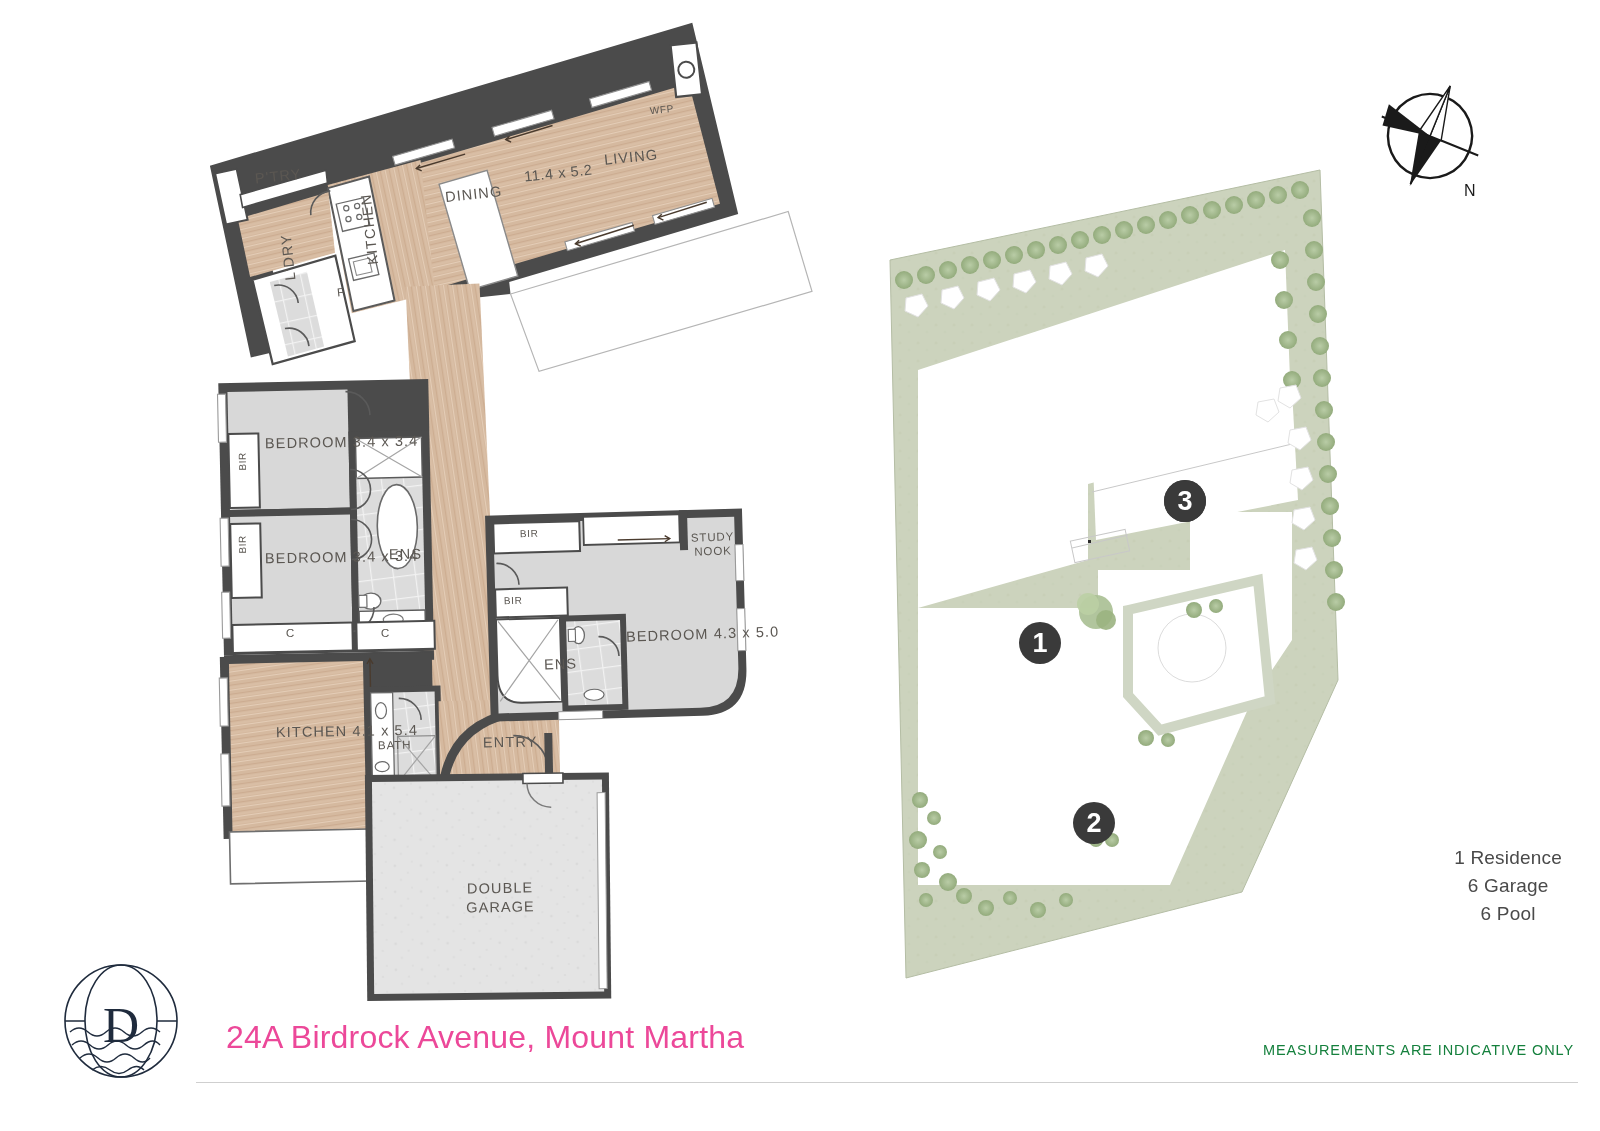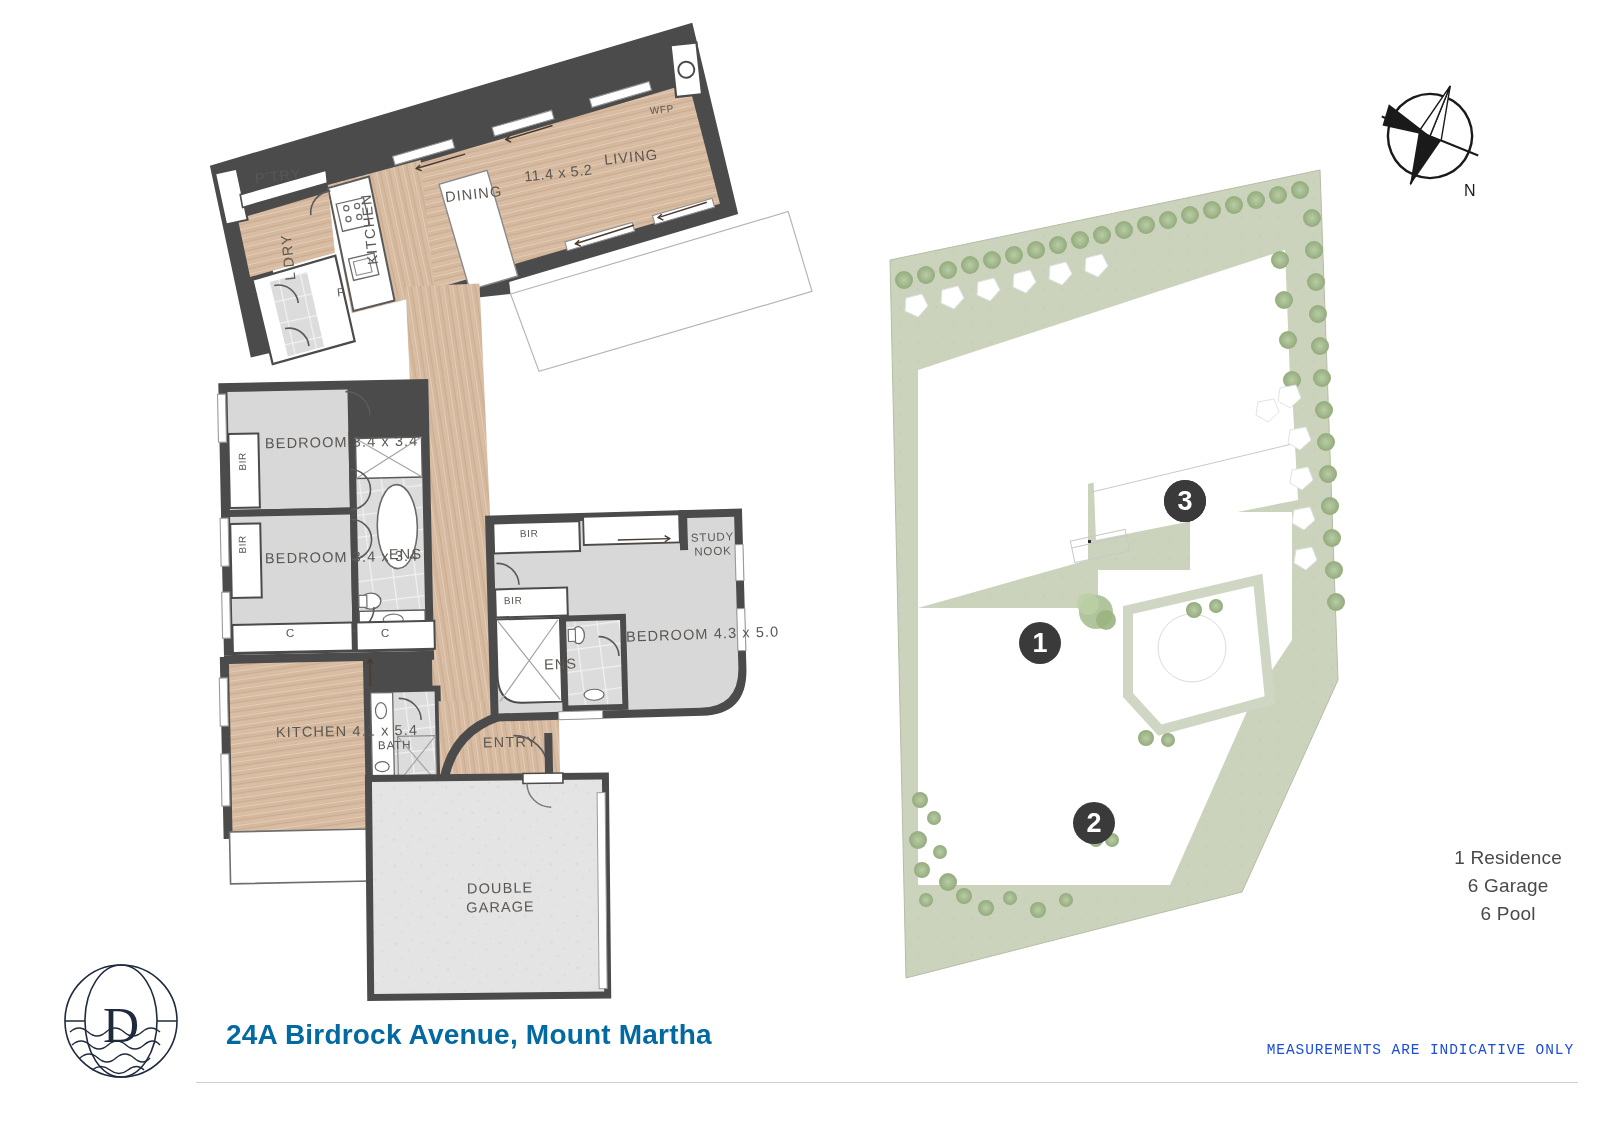--- a/index.html
+++ b/index.html
@@ -45,25 +45,25 @@
   
   .legend{position:absolute;right:38px;top:844px;text-align:center;}
   .legend div{
     font-size:19px;color:#4a4a4a;line-height:1.48;letter-spacing:.2px;
     white-space:nowrap;
   }
 
   
   .footer-title{
     position:absolute;left:226px;top:1019px;
-    font-size:28px;font-weight:700;color:#0369a1;letter-spacing:.2px;
+    font-size:32px;font-weight:400;color:#ec4899;letter-spacing:.2px;
   }
   .footer-note{
     position:absolute;right:26px;top:1042px;
-    font-size:14.5px;color:#1d4ed8;letter-spacing:.9px;font-family:Liberation Mono, monospace;
+    font-size:14.5px;color:#15803d;letter-spacing:.9px;
   }
   .footer-rule{
     position:absolute;left:196px;right:22px;top:1082px;height:1px;background:#cfcfcf;
   }
 
   .logo{position:absolute;left:48px;top:962px;width:146px;height:118px;}
 </style>
 </head>
 <body>
 

